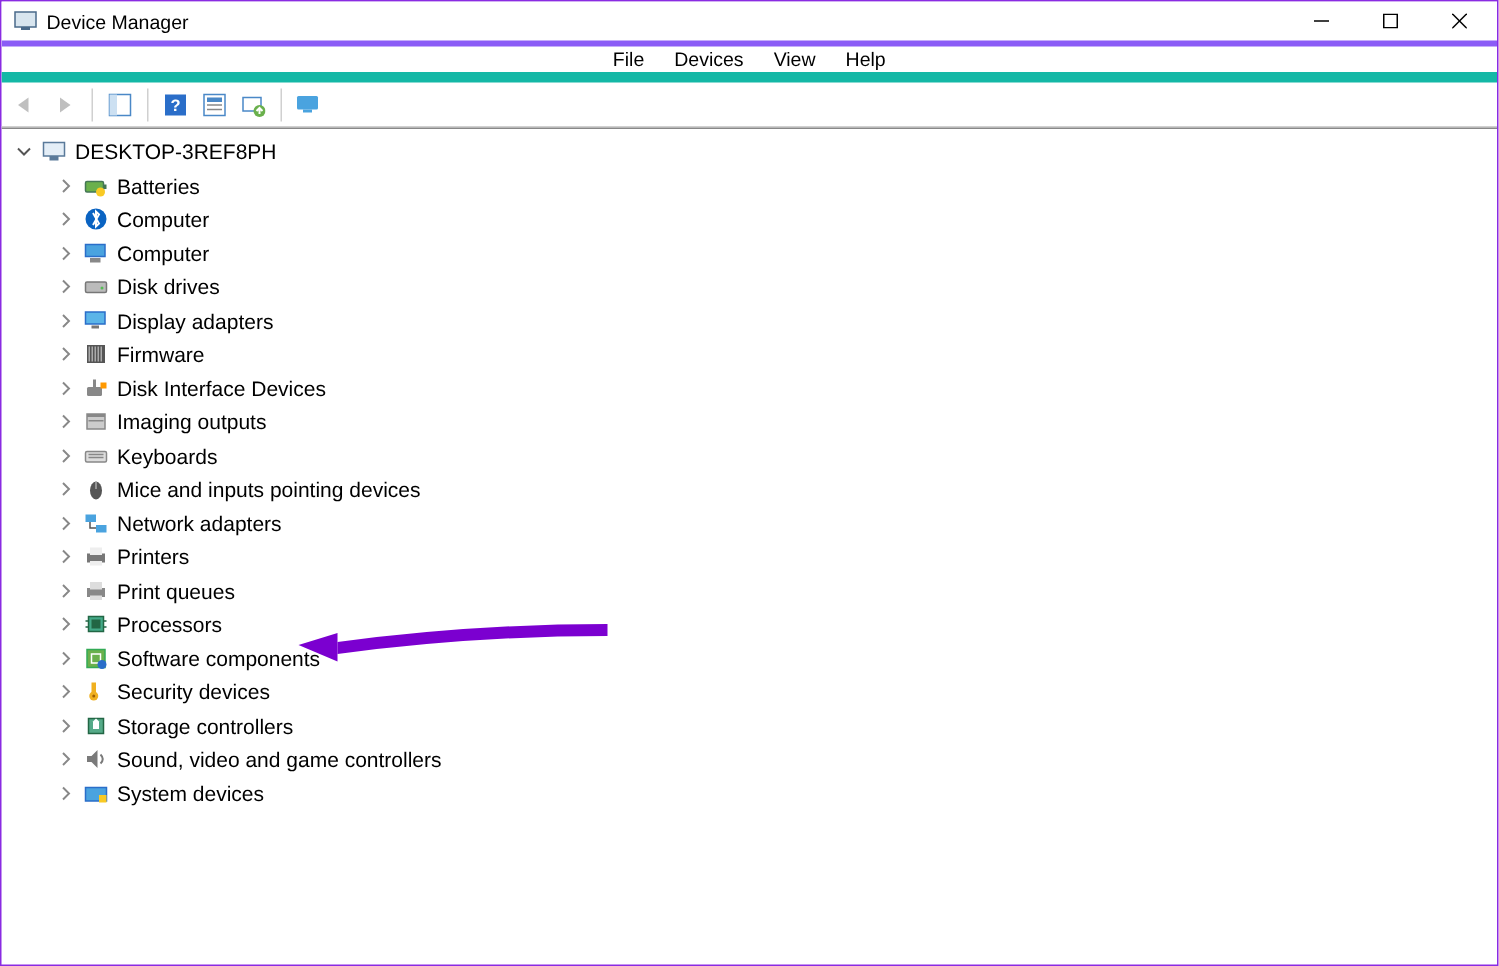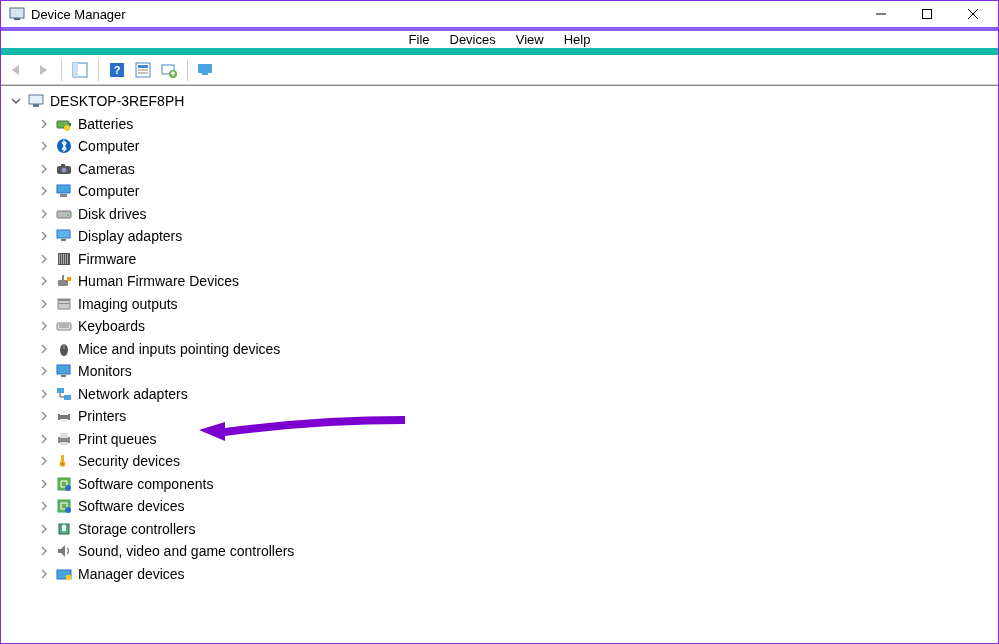--- a/index.html
+++ b/index.html
@@ -232,35 +232,20 @@
       <span class="node-label">Computer</span>
     </div>
     <div class="tree-row indent-1">
       <span class="expander">
         <svg width="8" height="10">
           <path d="M2 1 L6 5 L2 9" fill="none" stroke="#888" stroke-width="1.3"></path>
         </svg>
       </span>
       <span class="node-icon">
         <svg width="16" height="16">
-          <rect x="1" y="5" width="14" height="8" rx="2" fill="#555"></rect>
-          <circle cx="8" cy="9" r="2.5" fill="#89b"></circle>
-          <rect x="5" y="3" width="4" height="3" fill="#555"></rect>
-        </svg>
-      </span>
-      <span class="node-label">Cameras</span>
-    </div>
-    <div class="tree-row indent-1">
-      <span class="expander">
-        <svg width="8" height="10">
-          <path d="M2 1 L6 5 L2 9" fill="none" stroke="#888" stroke-width="1.3"></path>
-        </svg>
-      </span>
-      <span class="node-icon">
-        <svg width="16" height="16">
           <rect x="1" y="2" width="13" height="8" fill="#4aa3df" stroke="#2a6ec9"></rect>
           <rect x="4" y="11" width="7" height="3" fill="#888"></rect>
         </svg>
       </span>
       <span class="node-label">Computer</span>
     </div>
     <div class="tree-row indent-1">
       <span class="expander">
         <svg width="8" height="10">
           <path d="M2 1 L6 5 L2 9" fill="none" stroke="#888" stroke-width="1.3"></path>
@@ -312,21 +297,21 @@
           <path d="M2 1 L6 5 L2 9" fill="none" stroke="#888" stroke-width="1.3"></path>
         </svg>
       </span>
       <span class="node-icon">
         <svg width="16" height="16">
           <rect x="2" y="7" width="10" height="6" rx="1" fill="#888"></rect>
           <rect x="6" y="2" width="2" height="6" fill="#888"></rect>
           <rect x="11" y="4" width="4" height="4" fill="#f90"></rect>
         </svg>
       </span>
-      <span class="node-label">Human Firmware Devices</span>
+      <span class="node-label">Disk Interface Devices</span>
     </div>
     <div class="tree-row indent-1">
       <span class="expander">
         <svg width="8" height="10">
           <path d="M2 1 L6 5 L2 9" fill="none" stroke="#888" stroke-width="1.3"></path>
         </svg>
       </span>
       <span class="node-icon">
         <svg width="16" height="16">
           <rect x="2" y="3" width="12" height="10" fill="#ccc" stroke="#888"></rect>
@@ -366,34 +351,20 @@
       <span class="node-label">Mice and inputs pointing devices</span>
     </div>
     <div class="tree-row indent-1">
       <span class="expander">
         <svg width="8" height="10">
           <path d="M2 1 L6 5 L2 9" fill="none" stroke="#888" stroke-width="1.3"></path>
         </svg>
       </span>
       <span class="node-icon">
         <svg width="16" height="16">
-          <rect x="1" y="2" width="13" height="9" fill="#4aa3df" stroke="#2a6ec9"></rect>
-          <rect x="5" y="12" width="5" height="2" fill="#777"></rect>
-        </svg>
-      </span>
-      <span class="node-label">Monitors</span>
-    </div>
-    <div class="tree-row indent-1">
-      <span class="expander">
-        <svg width="8" height="10">
-          <path d="M2 1 L6 5 L2 9" fill="none" stroke="#888" stroke-width="1.3"></path>
-        </svg>
-      </span>
-      <span class="node-icon">
-        <svg width="16" height="16">
           <rect x="1" y="2" width="7" height="5" fill="#4aa3df"></rect>
           <rect x="8" y="9" width="7" height="5" fill="#4aa3df"></rect>
           <path d="M4 7 L4 11 L8 11" fill="none" stroke="#555"></path>
         </svg>
       </span>
       <span class="node-label">Network adapters</span>
     </div>
     <div class="tree-row indent-1">
       <span class="expander">
         <svg width="8" height="10">
@@ -425,65 +396,68 @@
       <span class="node-label">Print queues</span>
     </div>
     <div class="tree-row indent-1">
       <span class="expander">
         <svg width="8" height="10">
           <path d="M2 1 L6 5 L2 9" fill="none" stroke="#888" stroke-width="1.3"></path>
         </svg>
       </span>
       <span class="node-icon">
         <svg width="16" height="16">
+          <rect x="3" y="3" width="10" height="10" fill="#4a8" stroke="#264"></rect>
+          <rect x="5" y="5" width="6" height="6" fill="#264"></rect>
+          <line x1="1" y1="6" x2="3" y2="6" stroke="#264"></line>
+          <line x1="1" y1="10" x2="3" y2="10" stroke="#264"></line>
+          <line x1="13" y1="6" x2="15" y2="6" stroke="#264"></line>
+          <line x1="13" y1="10" x2="15" y2="10" stroke="#264"></line>
+        </svg>
+      </span>
+      <span class="node-label">Processors</span>
+    </div>
+    <div class="tree-row indent-1">
+      <span class="expander">
+        <svg width="8" height="10">
+          <path d="M2 1 L6 5 L2 9" fill="none" stroke="#888" stroke-width="1.3"></path>
+        </svg>
+      </span>
+      <span class="node-icon">
+        <svg width="16" height="16">
+          <rect x="2" y="2" width="12" height="12" fill="#6ab04c" stroke="#3a5"></rect>
+          <path d="M5 5 L11 5 L11 11 L5 11 Z" fill="none" stroke="#fff"></path>
+          <circle cx="12" cy="12" r="3" fill="#2a6ec9"></circle>
+        </svg>
+      </span>
+      <span class="node-label">Software components</span>
+    </div>
+    <div class="tree-row indent-1">
+      <span class="expander">
+        <svg width="8" height="10">
+          <path d="M2 1 L6 5 L2 9" fill="none" stroke="#888" stroke-width="1.3"></path>
+        </svg>
+      </span>
+      <span class="node-icon">
+        <svg width="16" height="16">
           <rect x="5" y="2" width="3" height="8" fill="#f0b020"></rect>
           <circle cx="6.5" cy="11" r="3" fill="#f0b020"></circle>
           <circle cx="6.5" cy="11" r="1" fill="#a06000"></circle>
         </svg>
       </span>
       <span class="node-label">Security devices</span>
     </div>
     <div class="tree-row indent-1">
       <span class="expander">
         <svg width="8" height="10">
           <path d="M2 1 L6 5 L2 9" fill="none" stroke="#888" stroke-width="1.3"></path>
         </svg>
       </span>
       <span class="node-icon">
         <svg width="16" height="16">
-          <rect x="2" y="2" width="12" height="12" fill="#6ab04c" stroke="#3a5"></rect>
-          <path d="M5 5 L11 5 L11 11 L5 11 Z" fill="none" stroke="#fff"></path>
-          <circle cx="12" cy="12" r="3" fill="#2a6ec9"></circle>
-        </svg>
-      </span>
-      <span class="node-label">Software components</span>
-    </div>
-    <div class="tree-row indent-1">
-      <span class="expander">
-        <svg width="8" height="10">
-          <path d="M2 1 L6 5 L2 9" fill="none" stroke="#888" stroke-width="1.3"></path>
-        </svg>
-      </span>
-      <span class="node-icon">
-        <svg width="16" height="16">
-          <rect x="2" y="2" width="12" height="12" fill="#6ab04c" stroke="#3a5"></rect>
-          <path d="M5 5 L11 5 L11 11 L5 11 Z" fill="none" stroke="#fff"></path>
-          <circle cx="12" cy="12" r="3" fill="#2a6ec9"></circle>
-        </svg>
-      </span>
-      <span class="node-label">Software devices</span>
-    </div>
-    <div class="tree-row indent-1">
-      <span class="expander">
-        <svg width="8" height="10">
-          <path d="M2 1 L6 5 L2 9" fill="none" stroke="#888" stroke-width="1.3"></path>
-        </svg>
-      </span>
-      <span class="node-icon">
-        <svg width="16" height="16">
           <rect x="3" y="3" width="10" height="10" fill="#5a8" stroke="#264"></rect>
           <path d="M6 5 L8 3 L10 5 L10 10 L6 10 Z" fill="#fff"></path>
         </svg>
       </span>
       <span class="node-label">Storage controllers</span>
     </div>
     <div class="tree-row indent-1">
       <span class="expander">
         <svg width="8" height="10">
           <path d="M2 1 L6 5 L2 9" fill="none" stroke="#888" stroke-width="1.3"></path>
@@ -502,21 +476,21 @@
         <svg width="8" height="10">
           <path d="M2 1 L6 5 L2 9" fill="none" stroke="#888" stroke-width="1.3"></path>
         </svg>
       </span>
       <span class="node-icon">
         <svg width="16" height="16">
           <rect x="1" y="4" width="14" height="9" fill="#4aa3df" stroke="#2a6ec9"></rect>
           <rect x="10" y="9" width="5" height="5" fill="#f9ca24"></rect>
         </svg>
       </span>
-      <span class="node-label">Manager devices</span>
+      <span class="node-label">System devices</span>
     </div>
   </div>
 
 <svg class="arrow" width="220" height="50" style="left:195px; top:408px">
   <defs>
     <linearGradient id="grad" x1="0" y1="0" x2="1" y2="0">
       <stop offset="0%" stop-color="#7b00d0"></stop>
       <stop offset="100%" stop-color="#7b00d0"></stop>
     </linearGradient>
   </defs>

